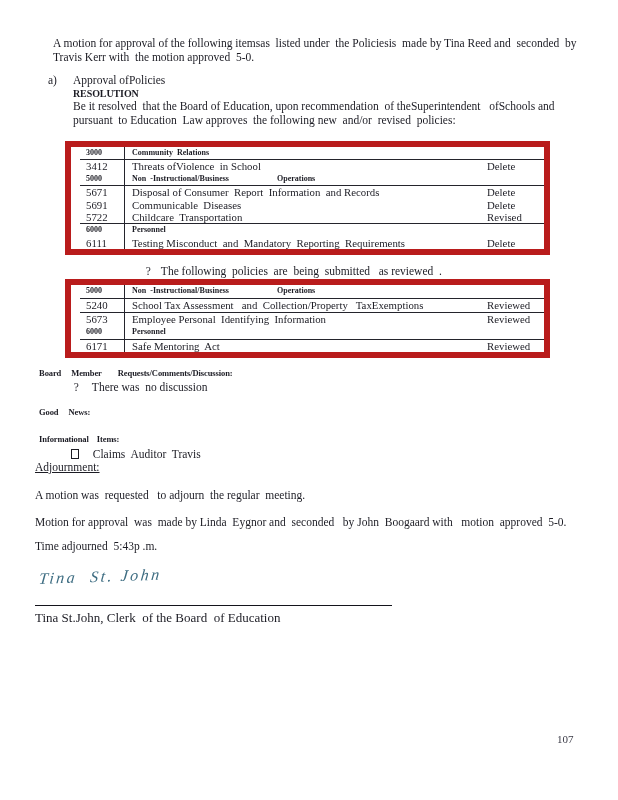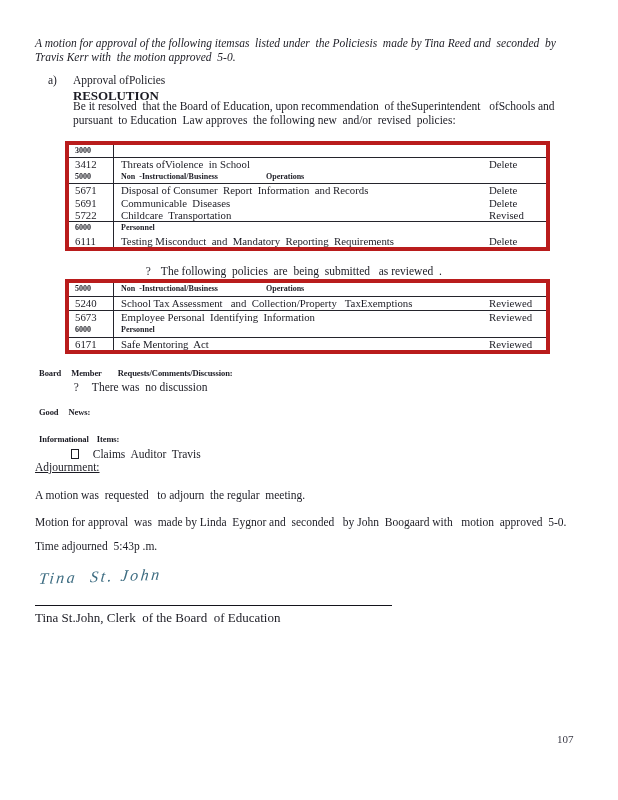--- a/index.html
+++ b/index.html
@@ -4,26 +4,26 @@
 <style>
   html,body{margin:0;padding:0;}
   body{
     width:618px;height:800px;background:#ffffff;
     font-family:"Liberation Serif", serif;color:#1c1c24;
     position:relative;overflow:hidden;
   }
   .abs{position:absolute;}
   .para{font-size:11.5px;line-height:14px;white-space:pre-wrap;}
   .hcond{font-weight:bold;font-size:8.5px;letter-spacing:-0.1px;white-space:pre;}
-  .resolution{font-weight:bold;font-size:13px;letter-spacing:-0.1px;}
+  .resolution{font-weight:bold;font-size:10px;letter-spacing:-0.1px;}
   .gap-sm{margin-right:10px;}
   .gap-md{margin-right:16px;}
   .gap-xs{margin-right:8px;}
   
-  .ptable{left:65px;width:485px;border:4px solid #b91c1c;box-sizing:border-box;background:#fff;}
+  .ptable{left:65px;width:485px;border:6px solid #b91c1c;box-sizing:border-box;background:#fff;padding-left:9px;}
   .trow{display:flex;height:12.4px;line-height:12.2px;font-size:10.8px;}
   .t2 .trow{height:12.9px;line-height:12.7px;}
   .bb{border-bottom:1px solid #24242c;}
   .cell-num{width:45px;border-right:1px solid #24242c;padding-left:6px;box-sizing:border-box;flex:none;}
   .cell-desc{flex:1;padding-left:7px;position:relative;white-space:pre;}
   .cell-status{width:57px;flex:none;}
   .hrow .cell-num,.hrow .cell-desc{font-weight:bold;font-size:8px;}
   .lbl2a{position:absolute;left:52px;top:0;}
   .lbl2b{position:absolute;left:152px;top:0;}
   
@@ -33,35 +33,36 @@
   .signature{
     font-style:italic;color:#3e6d82;font-size:16px;letter-spacing:2.5px;
     transform:rotate(-2deg) skewX(-8deg);transform-origin:left bottom;white-space:pre;
   }
   .sig-line{height:1px;background:#14141c;}
   .pagenum{font-size:11px;color:#3a3a46;}
 </style>
 </head>
 <body>
 
-<div class="abs para" style="top:36px;left:35px;width:532px;font-style:italic;">A motion for approval of the following itemsas  listed under  the Policiesis  made by Tina Reed and  seconded  by
+<div class="abs para" style="top:36px;left:53px;width:532px;">A motion for approval of the following itemsas  listed under  the Policiesis  made by Tina Reed and  seconded  by
 Travis Kerr with  the motion approved  5-0.</div>
 
 <div class="abs" style="top:74px;left:48px;font-size:11.5px;">
   <span style="display:inline-block;width:25px;">a)</span><span>Approval ofPolicies</span>
 </div>
 
 <div class="abs resolution" style="top:88px;left:73px;">RESOLUTION</div>
 
 <div class="abs para" style="top:99px;left:73px;width:492px;">Be it resolved  that the Board of Education, upon recommendation  of theSuperintendent   ofSchools and
 pursuant  to Education  Law approves  the following new  and/or  revised  policies:</div>
 
 <div class="abs ptable t1" style="top:141px;">
   <div class="trow hrow bb">
     <div class="cell-num">3000</div>
+    <div class="cell-desc"><span>Community</span><span class="lbl2a">Relations</span></div>
     <div class="cell-status"></div>
   </div>
   <div class="trow">
     <div class="cell-num">3412</div>
     <div class="cell-desc">Threats ofViolence  in School</div>
     <div class="cell-status">Delete</div>
   </div>
   <div class="trow hrow bb">
     <div class="cell-num">5000</div>
     <div class="cell-desc"><span>Non  -Instructional/Business</span><span class="lbl2b">Operations</span></div>

